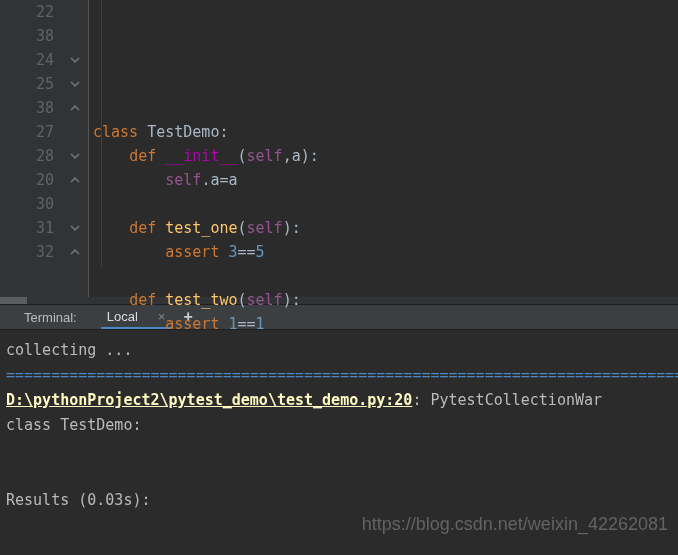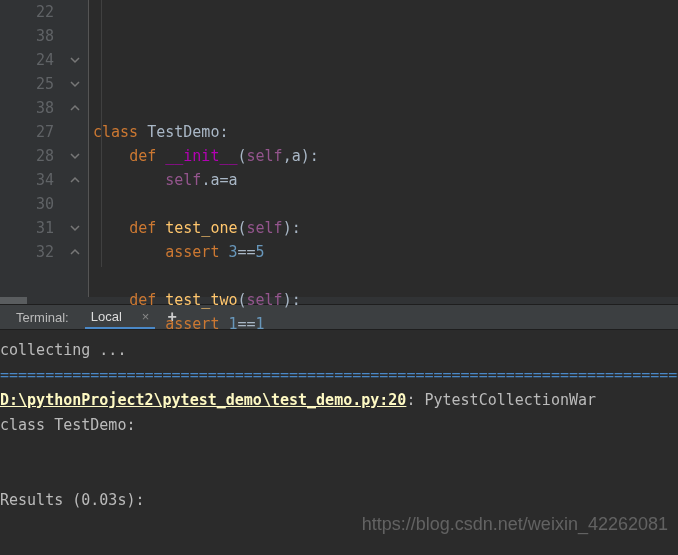--- a/index.html
+++ b/index.html
@@ -83,21 +83,21 @@
   background: #3c3f41;
   border-top: 1px solid #1e1e1e;
   border-bottom: 1px solid #1e1e1e;
   display: flex;
   align-items: center;
   font-family: "Segoe UI", sans-serif;
   font-size: 13px;
   color: #bbb;
 }
 .terminal-label {
-  padding: 0 16px;
+  padding: 0 24px;
 }
 .terminal-tab {
   display: flex;
   align-items: center;
   padding: 0 6px;
   height: 100%;
   border-bottom: 2px solid #4a88c7;
   color: #ddd;
   gap: 20px;
 }
@@ -107,21 +107,21 @@
   color: #ccc;
   font-size: 16px;
   font-weight: bold;
 }
 .terminal-body {
   background: #2b2b2b;
   color: #bbb;
   font-family: "Consolas", monospace;
   font-size: 15px;
   line-height: 25px;
-  padding: 8px 0;
+  padding: 8px 6px;
   height: 225px;
   overflow: hidden;
   position: relative;
 }
 .term-warn { color: #4a88c7; }
 .term-link {
   color: #fef9c3;
   text-decoration: underline;
   font-weight: bold;
 }
@@ -140,21 +140,21 @@
 
 <div class="editor">
   <div class="gutter-lines">
       <div>22</div>
       <div>38</div>
       <div>24</div>
       <div>25</div>
       <div>38</div>
       <div>27</div>
       <div>28</div>
-      <div>34</div>
+      <div>20</div>
       <div>30</div>
       <div>31</div>
       <div>32</div>
     </div>
   <div class="gutter-fold">
       <div class="fold-marker"></div>
       <div class="fold-marker"></div>
       <div class="fold-marker">
         <svg width="12" height="12" viewBox="0 0 12 12">
           <path d="M2 4 L6 8 L10 4" fill="none" stroke="#777" stroke-width="1.5"></path>

